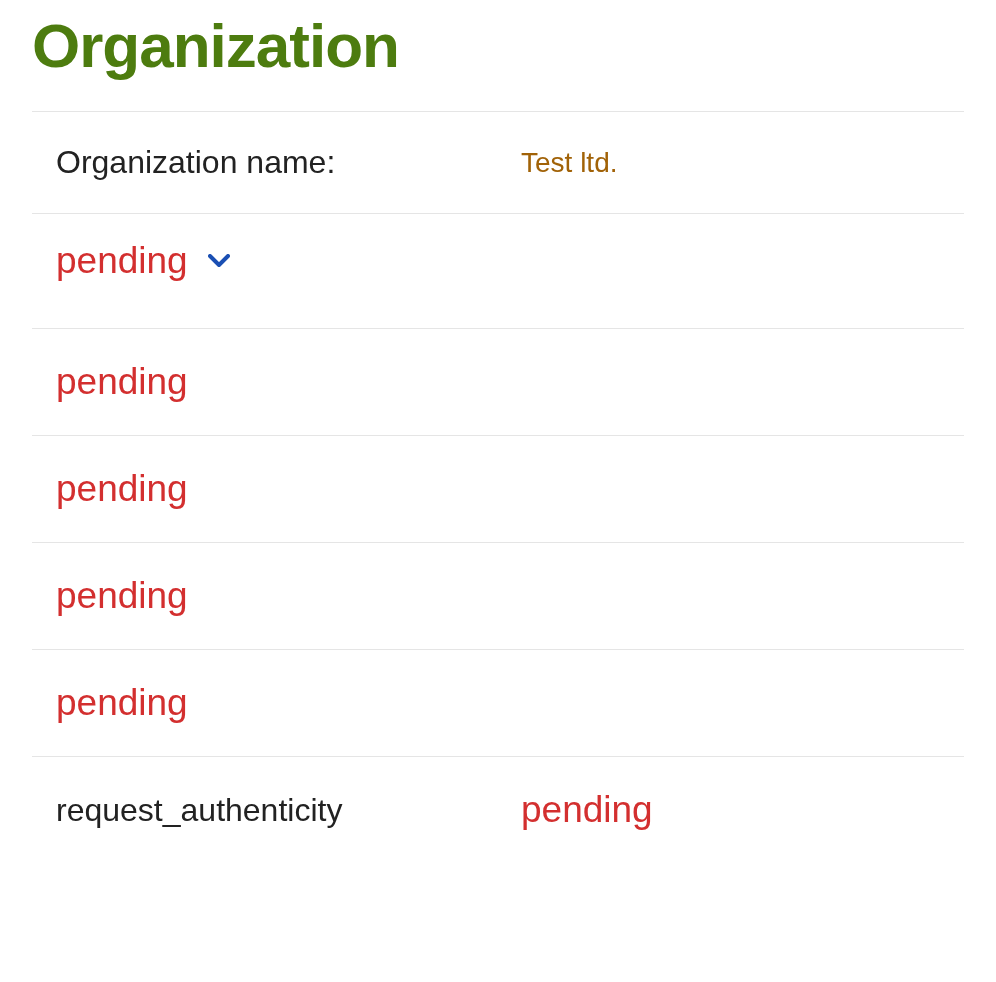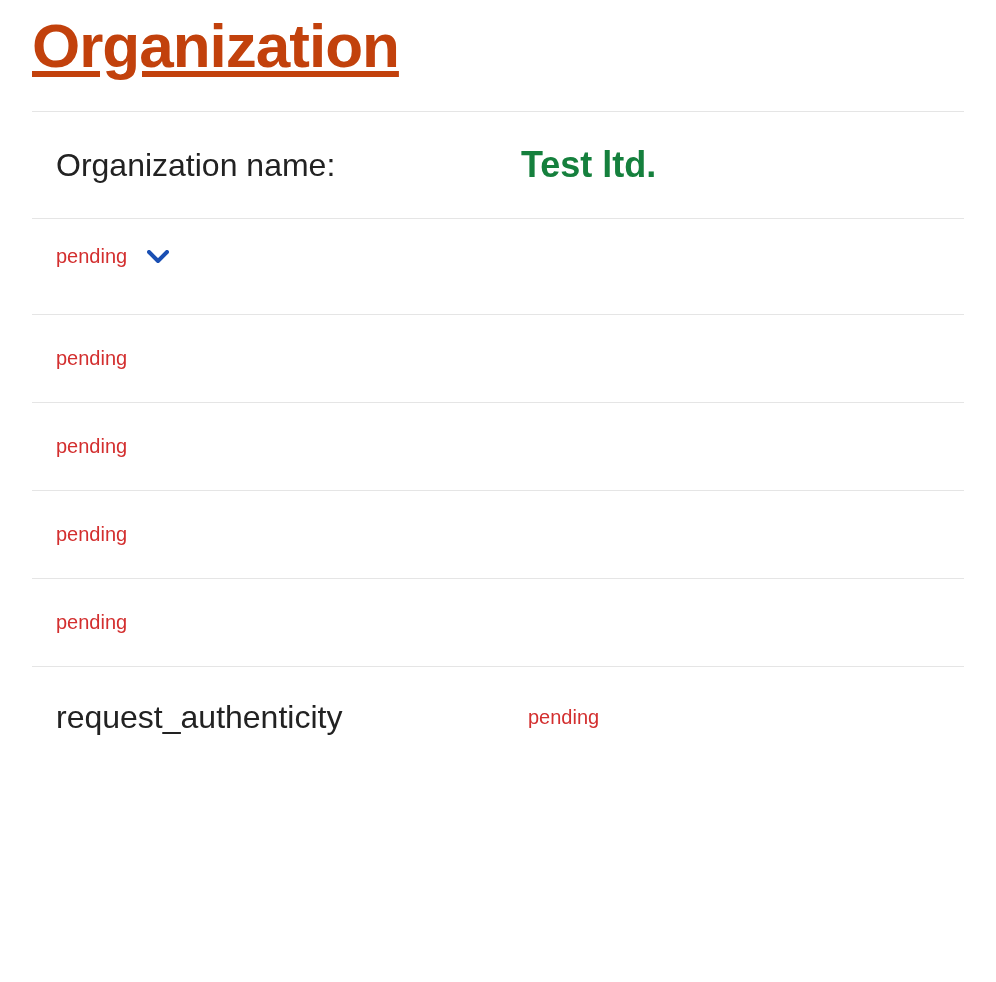--- a/index.html
+++ b/index.html
@@ -13,49 +13,47 @@
       width: 996px;
       height: 982px;
       font-stretch: condensed;
     }
     .container {
       padding: 0 32px;
     }
     .page-title {
       font-size: 62px;
       font-weight: 700;
-      color: #c2410c;
+      color: #4d7c0f;
       letter-spacing: -1px;
       margin-bottom: 30px;
       margin-top: 10px;
-      text-decoration: underline;
     }
     .detail-row {
       display: flex;
       align-items: center;
       border-top: 1px solid #e5e5e5;
       padding: 32px 24px;
     }
     .detail-row:last-child {
       border-bottom: none;
-      gap: 7px;
     }
     .detail-label {
       width: 465px;
       font-size: 32px;
       color: #222222;
       font-weight: 400;
     }
     .detail-value {
-      font-size: 36px;
-      color: #15803d;
-      font-weight: 700;
+      font-size: 28px;
+      color: #a16207;
+      font-weight: 400;
     }
     .status-pending {
-      font-size: 20px;
+      font-size: 37px;
       color: #d32f2f;
       font-weight: 400;
     }
     .validation-row {
       padding: 40px 24px 46px 24px;
     }
     .validation-value-wrapper {
       display: flex;
       align-items: center;
       gap: 20px;

